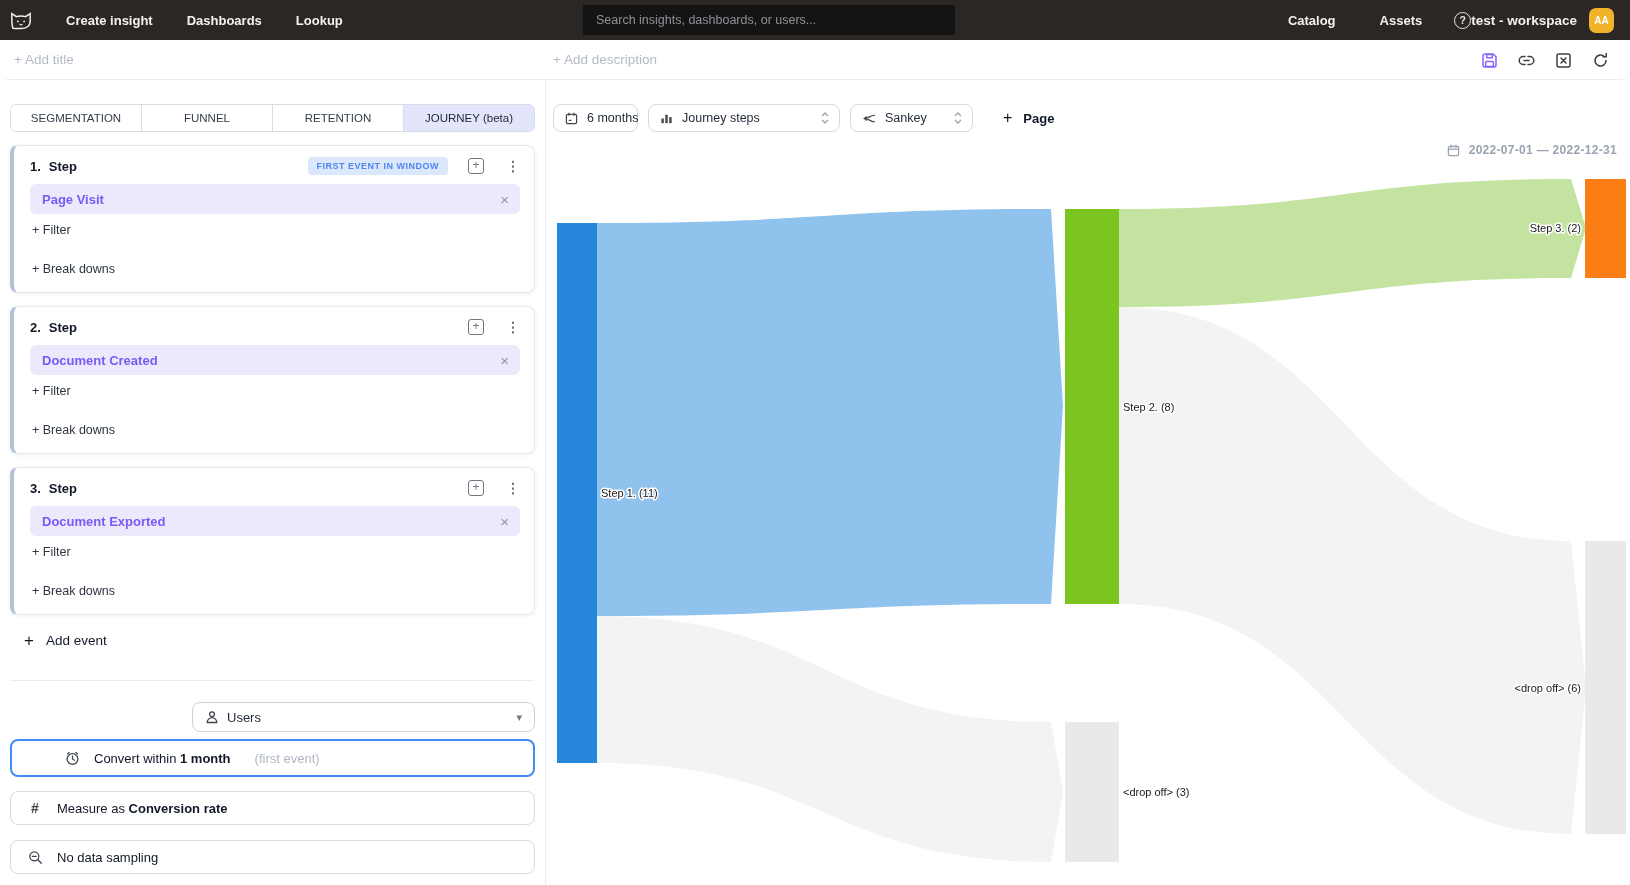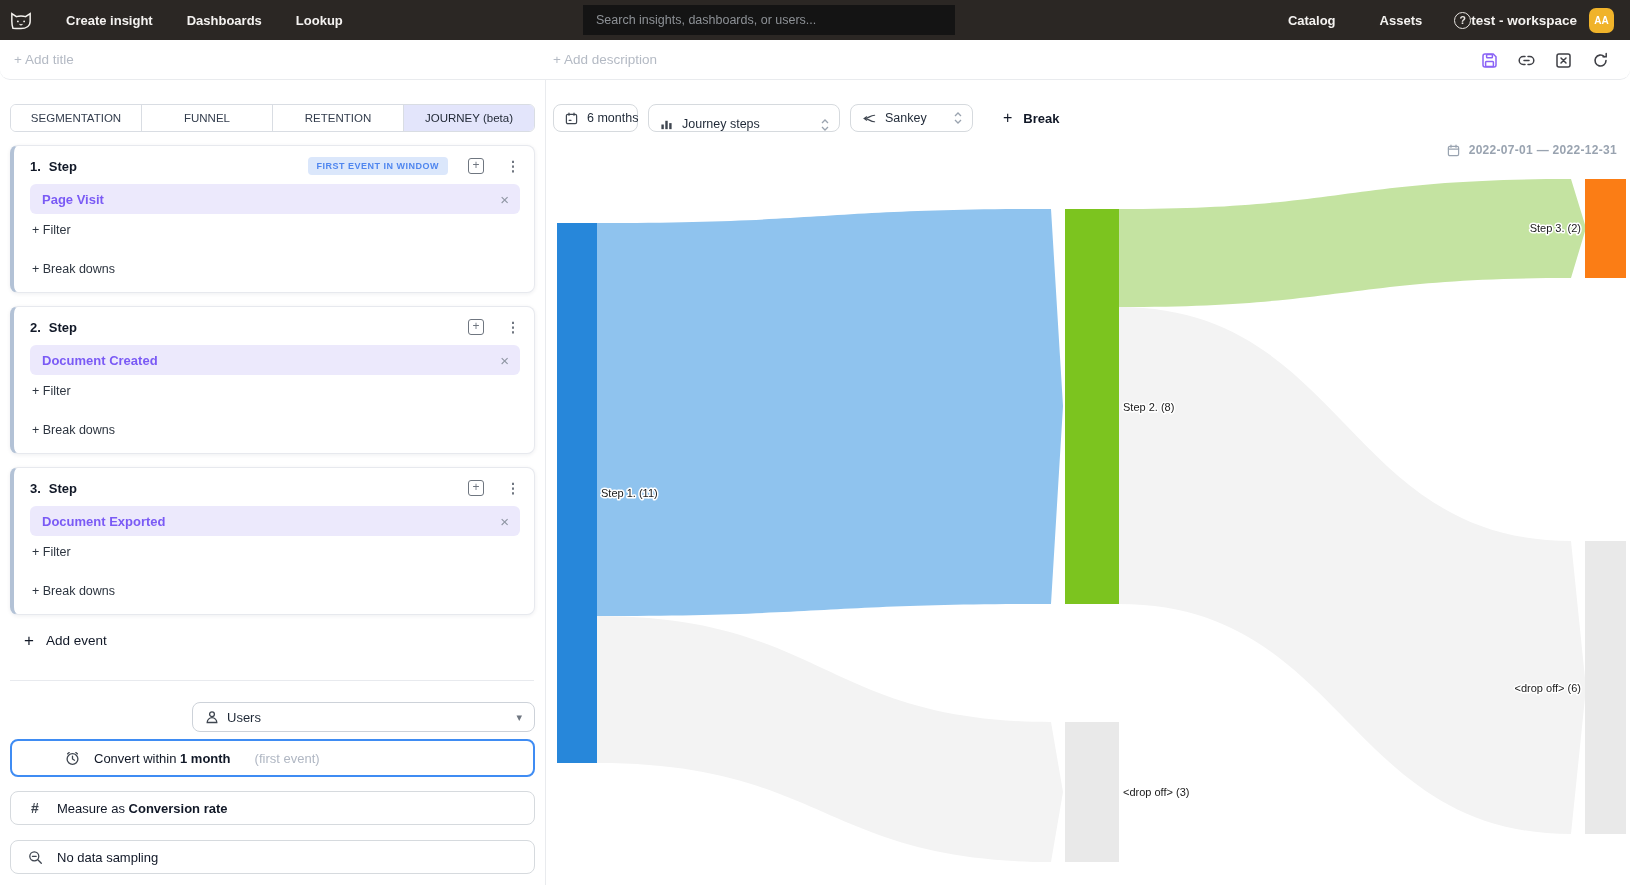--- a/index.html
+++ b/index.html
@@ -269,21 +269,21 @@
   <div class="tool-btn" style="left:7px; width:85px;">
     <span class="ic">
       <svg width="13" height="13" viewBox="0 0 14 14" fill="none" stroke="#3f4650" stroke-width="1.3" stroke-linecap="round">
         <rect x="1.5" y="2.5" width="11" height="10" rx="1.5"></rect>
         <path d="M4.3 1.2 v2.4 M9.7 1.2 v2.4 M4.5 9 h2"></path>
       </svg>
     </span>
     <span class="txt">6 months</span>
   </div>
 
-  <div class="tool-btn" style="left:102px; width:192px;align-items:flex-end;">
+  <div class="tool-btn" style="left:102px; width:192px;">
     <span class="ic">
       <svg width="13" height="13" viewBox="0 0 14 14" fill="#3f4650">
         <rect x="1.5" y="7" width="2.6" height="5"></rect>
         <rect x="5.7" y="3" width="2.6" height="9"></rect>
         <rect x="9.9" y="5.5" width="2.6" height="6.5"></rect>
       </svg>
     </span>
     <span class="txt">Journey steps</span>
     <span class="updown">
       <svg width="8" height="5" viewBox="0 0 8 5">
@@ -310,21 +310,21 @@
           <path d="M1 4 L4 1 L7 4" fill="none" stroke="#9aa3af" stroke-width="1.3"></path>
         </svg>
       <svg width="8" height="5" viewBox="0 0 8 5">
           <path d="M1 1 L4 4 L7 1" fill="none" stroke="#9aa3af" stroke-width="1.3"></path>
         </svg>
     </span>
   </div>
 
   <div class="more-btn">
     <span class="pg">+</span>
-    <span class="lbl">Break</span>
+    <span class="lbl">Page</span>
   </div>
 
   <div class="date-range">
     <span style="display:flex;">
       <svg width="13" height="13" viewBox="0 0 14 14" fill="none" stroke="#99a3b0" stroke-width="1.3" stroke-linecap="round">
         <rect x="1.5" y="2.5" width="11" height="10" rx="1.5"></rect>
         <path d="M4.3 1.2 v2.4 M9.7 1.2 v2.4 M1.5 5.5 h11"></path>
       </svg>
     </span>
     <span class="txt">2022-07-01 — 2022-12-31</span>

